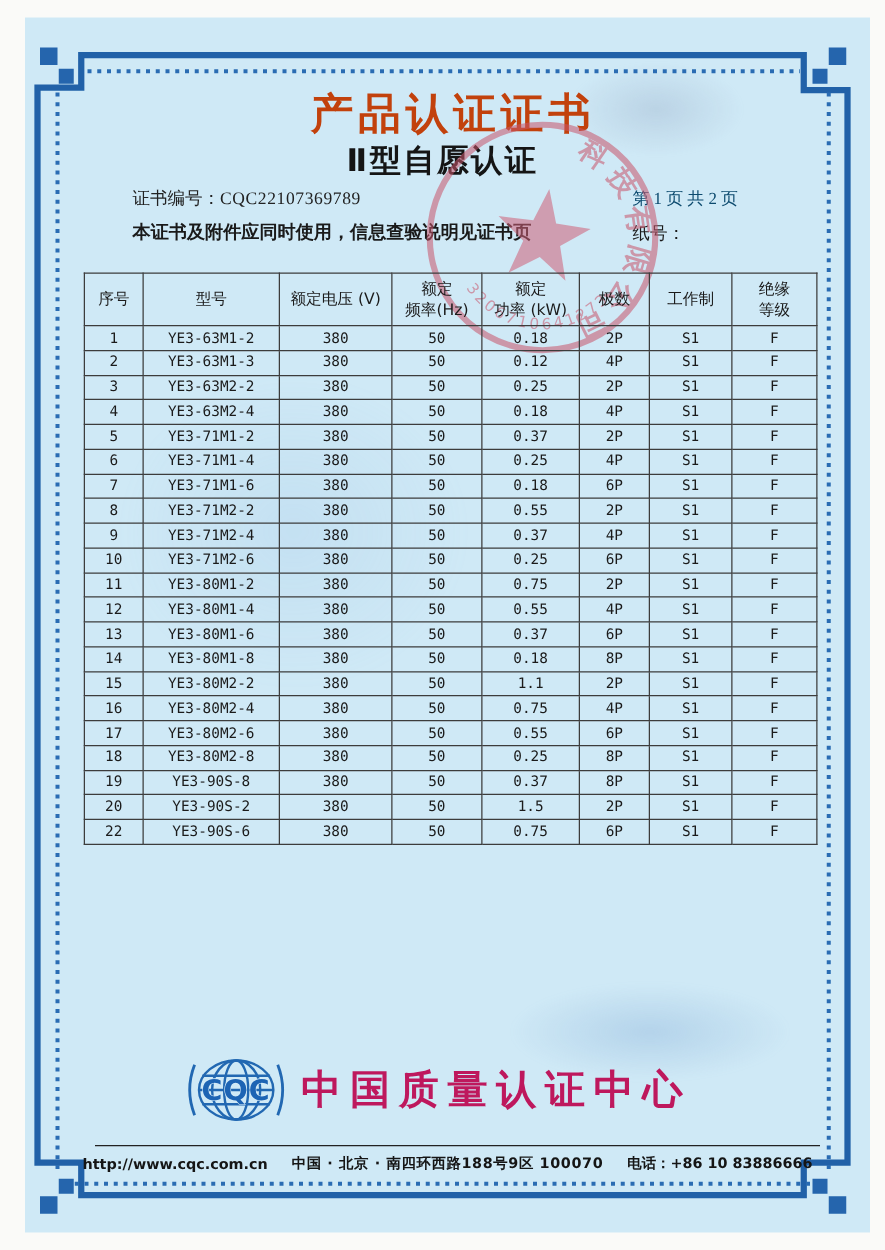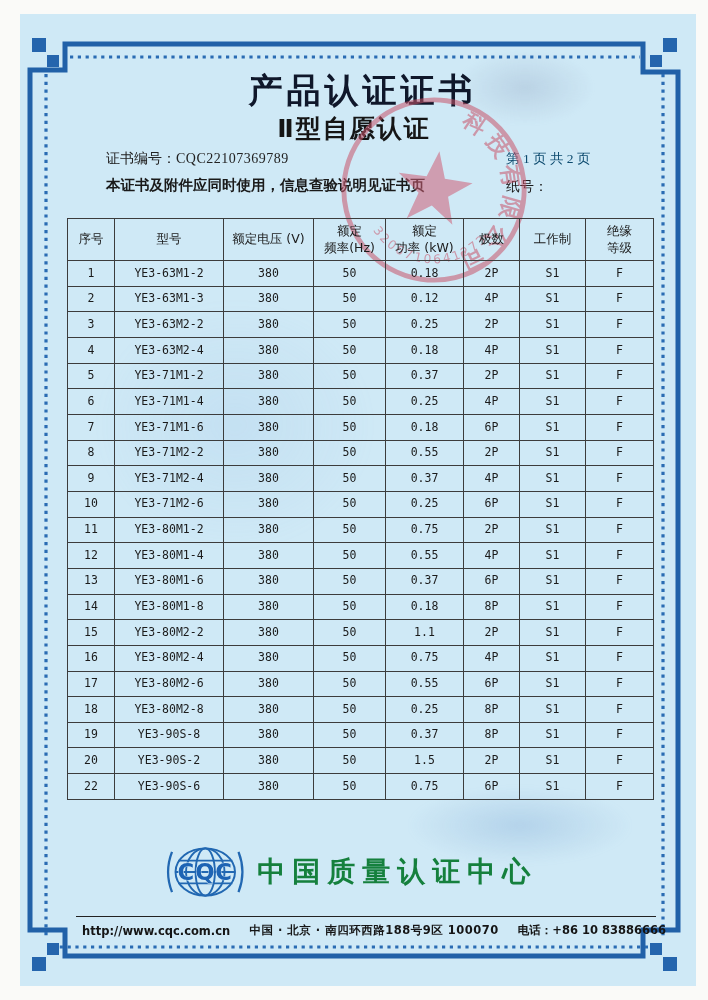--- a/index.html
+++ b/index.html
@@ -10,21 +10,21 @@
   }
   .paper{
     position:absolute;left:20px;top:14px;width:676px;height:972px;
     background:#cfe9f6;
   }
   .frame-svg{position:absolute;left:0;top:0;width:708px;height:1000px;pointer-events:none;}
 
   
   .title{
     position:absolute;left:0;right:0;top:68px;text-align:center;
-    font-size:34px;font-weight:bold;color:#0f172a;letter-spacing:4px;padding-left:17px;
+    font-size:34px;font-weight:bold;color:#c2410c;letter-spacing:4px;padding-left:17px;
   }
   .subtitle{
     position:absolute;left:0;right:0;top:112px;text-align:center;
     font-size:25px;font-weight:bold;color:#151515;letter-spacing:2px;
   }
   .meta-row1-left{
     position:absolute;left:106px;top:150px;font-size:14px;color:#222;
     font-family:"Liberation Serif",serif;
   }
   .meta-row1-left .certno{font-family:"Liberation Serif",serif;letter-spacing:.5px;}
@@ -52,21 +52,21 @@
     filter:blur(2px);}
   .smudge-b{left:410px;top:788px;width:220px;height:75px;
     background:radial-gradient(ellipse at center,rgba(110,155,205,.28),rgba(110,155,205,0) 72%);
     filter:blur(3px);}
   .smudge-c{left:95px;top:300px;width:280px;height:250px;
     background:radial-gradient(ellipse at center,rgba(130,175,220,.14),rgba(130,175,220,0) 70%);
     filter:blur(6px);}
 
   
   .spec-table{
-    position:absolute;left:67px;top:218px;width:586px;height:582px;
+    position:absolute;left:67px;top:218px;width:586px;height:458px;
     border-collapse:collapse;table-layout:fixed;
     background:transparent;
   }
   .spec-table col.c0{width:47px}
   .spec-table col.c1{width:109px}
   .spec-table col.c2{width:90px}
   .spec-table col.c3{width:72px}
   .spec-table col.c4{width:78px}
   .spec-table col.c5{width:56px}
   .spec-table col.c6{width:66px}
@@ -84,31 +84,31 @@
     font-family:"DejaVu Sans Mono",monospace;
   }
 
   
   .issuer{
     position:absolute;left:50%;top:840px;transform:translateX(-51%);
     display:flex;align-items:center;gap:10px;white-space:nowrap;
   }
   .issuer-logo{width:84px;height:64px;flex:0 0 auto;}
   .issuer-name{
-    font-size:28px;color:#15803d;font-weight:600;letter-spacing:7px;
+    font-size:32px;color:#be185d;font-weight:600;letter-spacing:7px;
     font-family:Liberation Mono, monospace;
   }
 
   
   .footer-rule{
     position:absolute;left:76px;top:916px;width:580px;height:0;
     border-top:1.6px solid #222;
   }
   .footer-row{
-    position:absolute;left:82px;top:923px;width:584px;
+    position:absolute;left:66px;top:923px;width:584px;
     display:flex;justify-content:space-between;align-items:center;
     font-size:11.5px;font-weight:600;color:#151515;
   }
   .footer-row .mid{letter-spacing:.5px;}
 </style>
 </head>
 <body>
 
 <div class="paper"></div>
 

